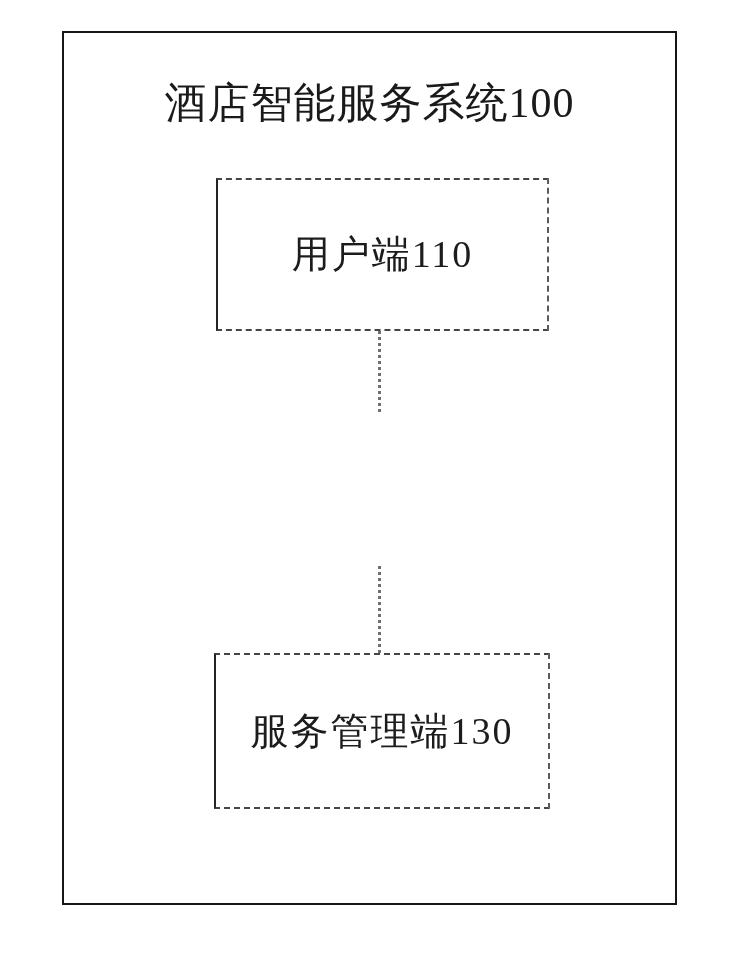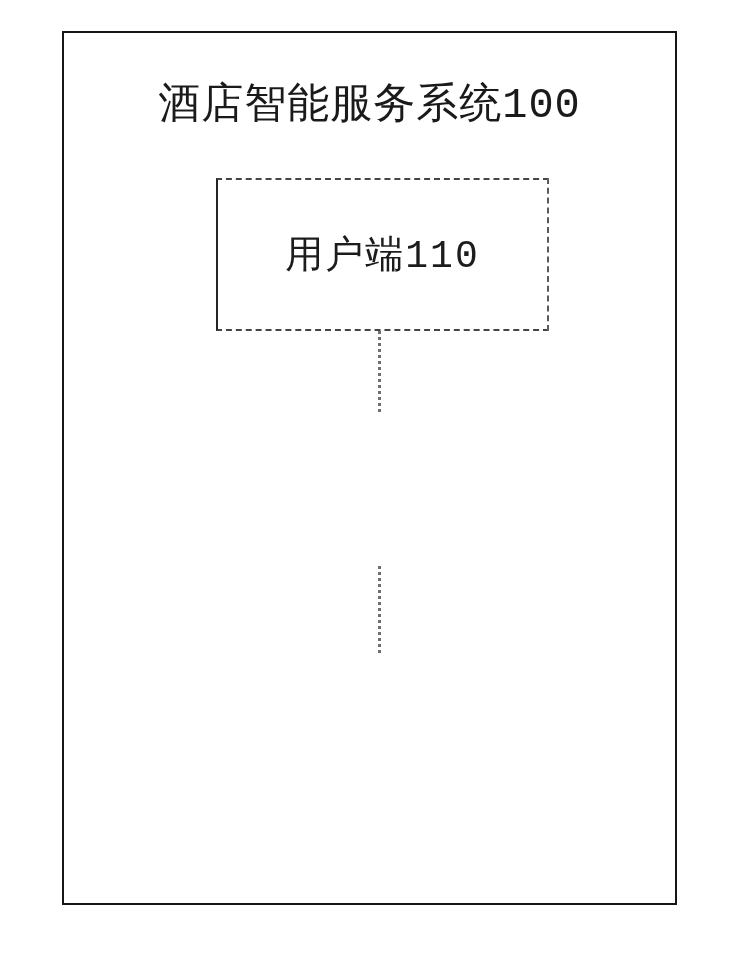--- a/index.html
+++ b/index.html
@@ -5,21 +5,21 @@
   html, body {
     margin: 0;
     padding: 0;
     background: #ffffff;
   }
   .canvas {
     position: relative;
     width: 692px;
     height: 955px;
     background: #ffffff;
-    font-family: Liberation Mono, monospace;
+    font-family: Liberation Serif, serif;
     color: #1c1c1c;
     overflow: hidden;
   }
   .frame {
     position: absolute;
     left: 62px;
     top: 31px;
     width: 611px;
     height: 870px;
     border: 2px solid #161616;
@@ -72,15 +72,18 @@
 
     <div class="node node-1">
       <span>用户端110</span>
     </div>
 
     <div class="connector connector-1"></div>
 
 
     <div class="connector connector-2"></div>
 
+    <div class="node node-3">
+      <span>服务管理端130</span>
+    </div>
 
   </div>
 </div>
 
 </body></html>

